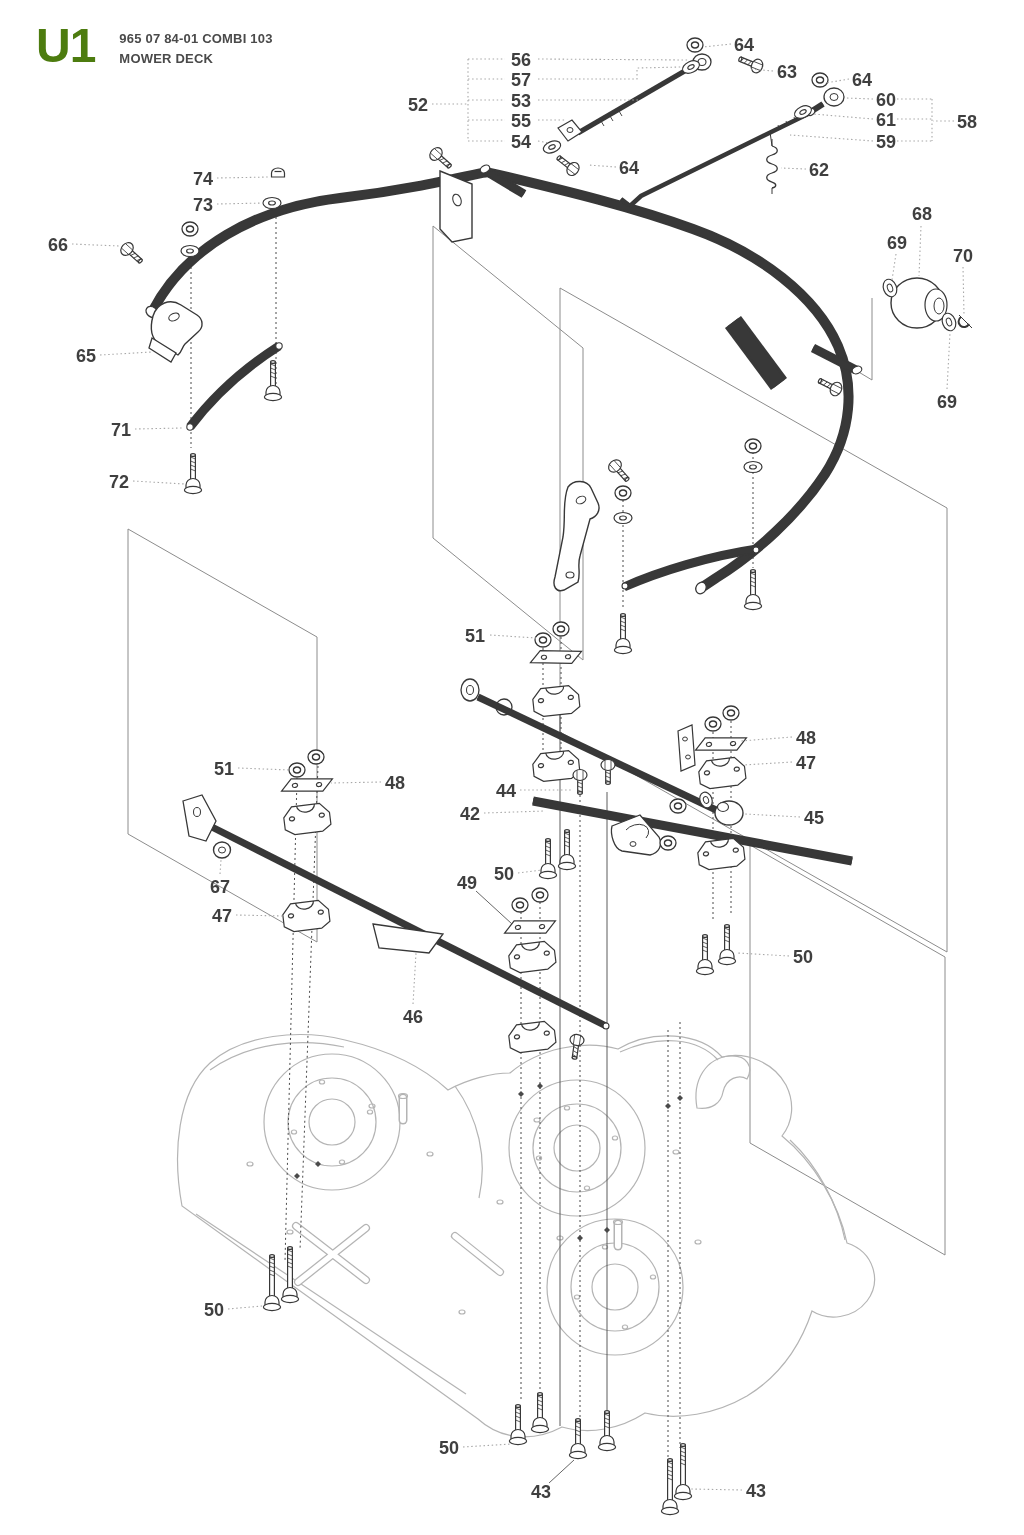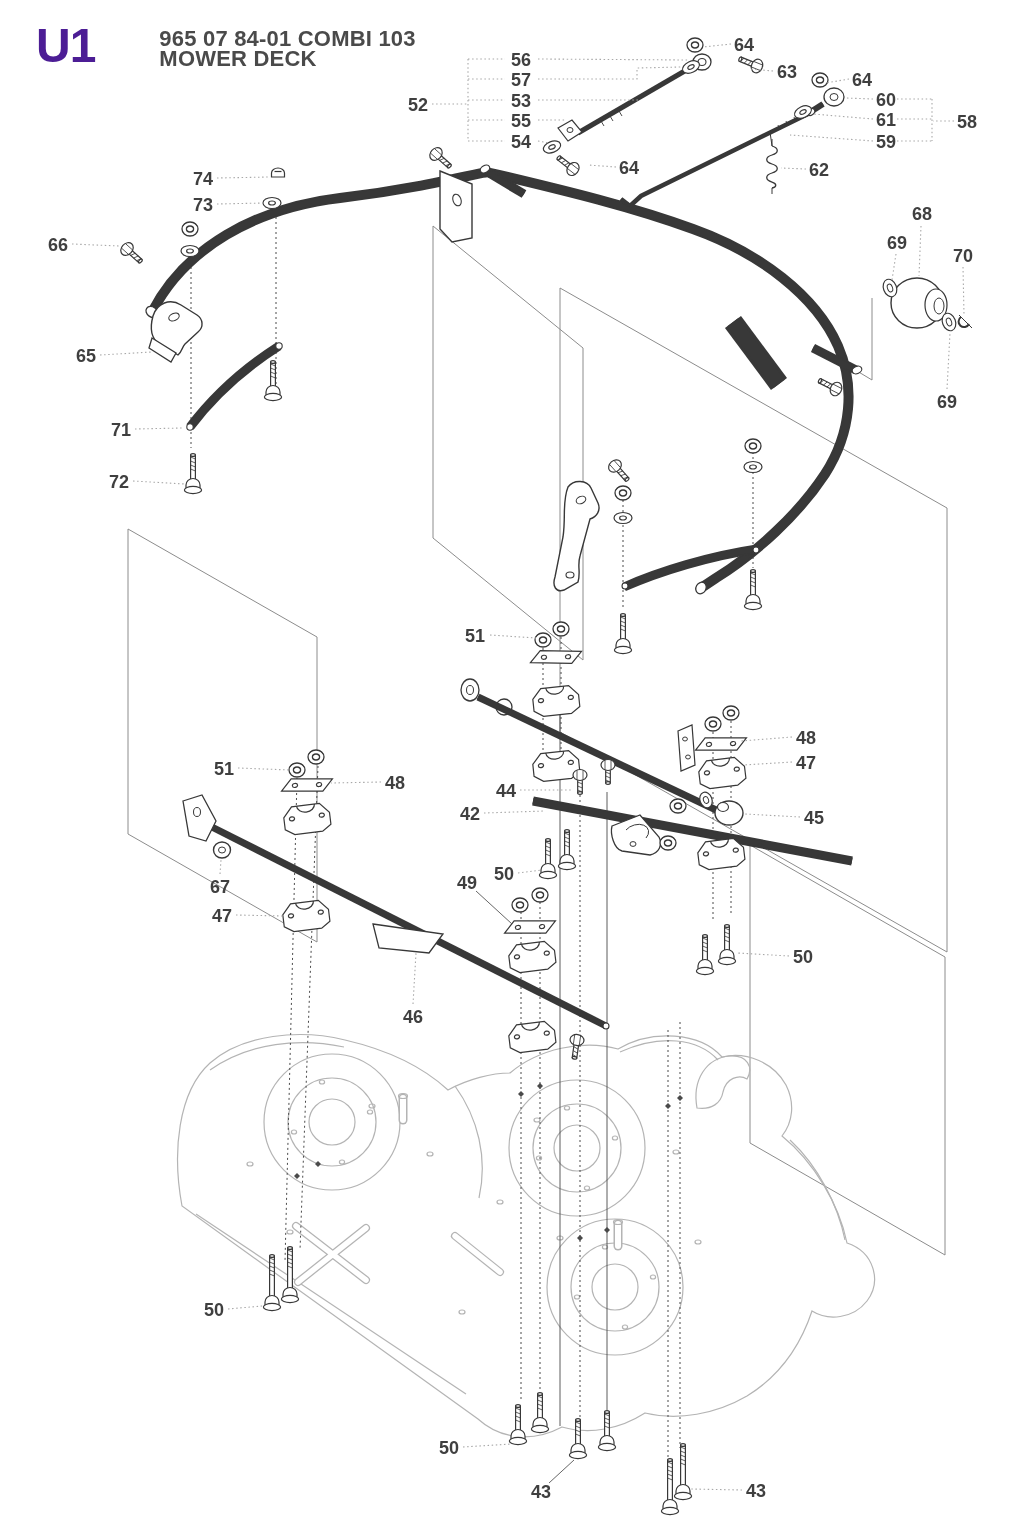--- a/index.html
+++ b/index.html
@@ -1,19 +1,19 @@
 <!DOCTYPE html>
 <html><head>
 <meta charset="utf-8">
 <style>
   html,body{margin:0;padding:0;background:#fff;}
   body{width:1024px;height:1535px;position:relative;font-family:"Liberation Sans",sans-serif;overflow:hidden;}
   .header{position:absolute;left:36px;top:24px;display:flex;gap:24px;align-items:flex-start;z-index:2;}
-  .diagram-id{font-size:48px;font-weight:bold;color:#4c1d95;line-height:0.92;letter-spacing:-1px;}
-  .title-block{padding-top:5px;font-size:22px;font-weight:bold;color:#4a4a4a;line-height:20px;letter-spacing:0.2px;margin-left:40px;}
+  .diagram-id{font-size:48px;font-weight:bold;color:#4d7c0f;line-height:0.92;letter-spacing:-1px;}
+  .title-block{padding-top:5px;font-size:13px;font-weight:bold;color:#4a4a4a;line-height:20px;letter-spacing:0.2px;}
   svg#diagram{position:absolute;left:0;top:0;z-index:1;}
   #callout-layer text{font-family:"Liberation Sans",sans-serif;font-size:18px;font-weight:bold;fill:#3f3f3f;text-anchor:middle;}
   .art{stroke:#383838;fill:none;}
 </style>
 </head>
 <body>
 
 <div class="header">
   <div class="diagram-id">U1</div>
   <div class="title-block">

